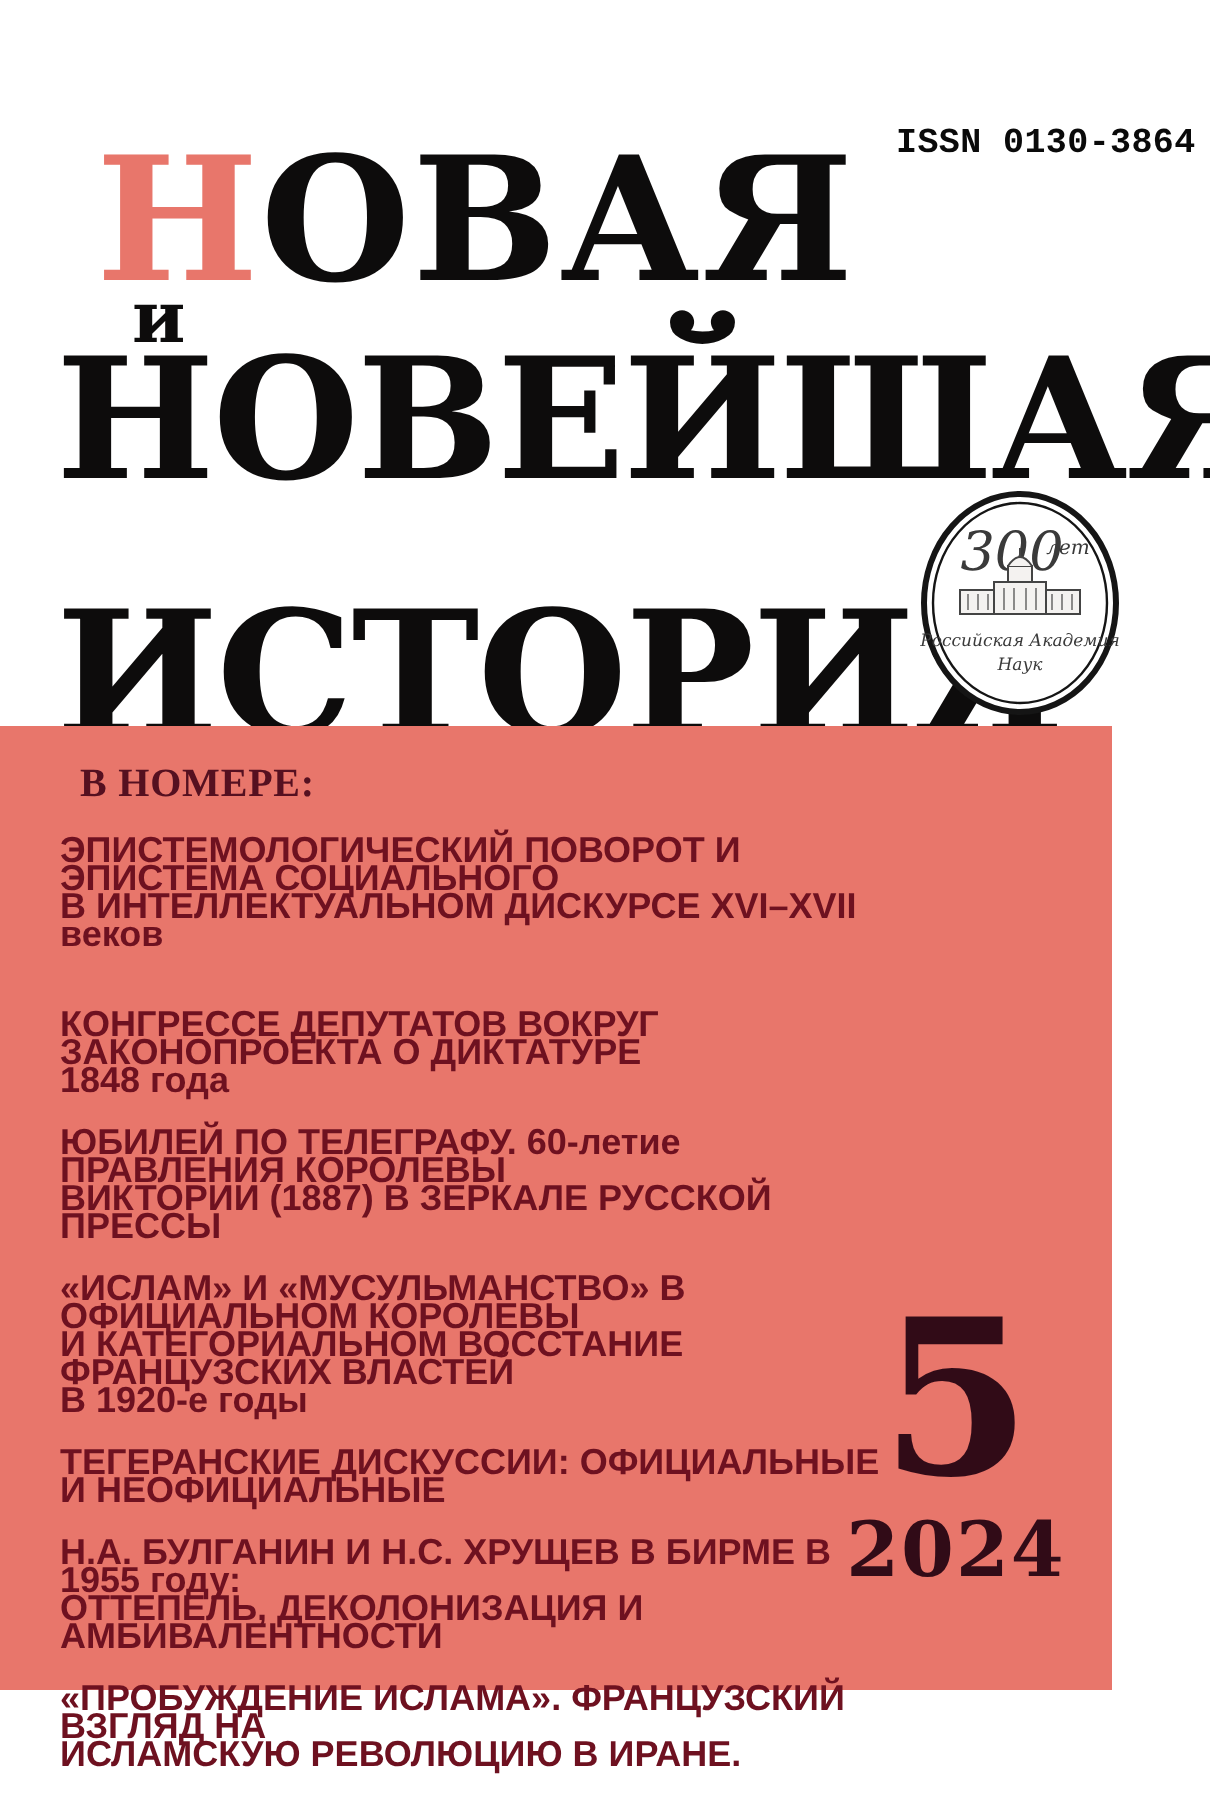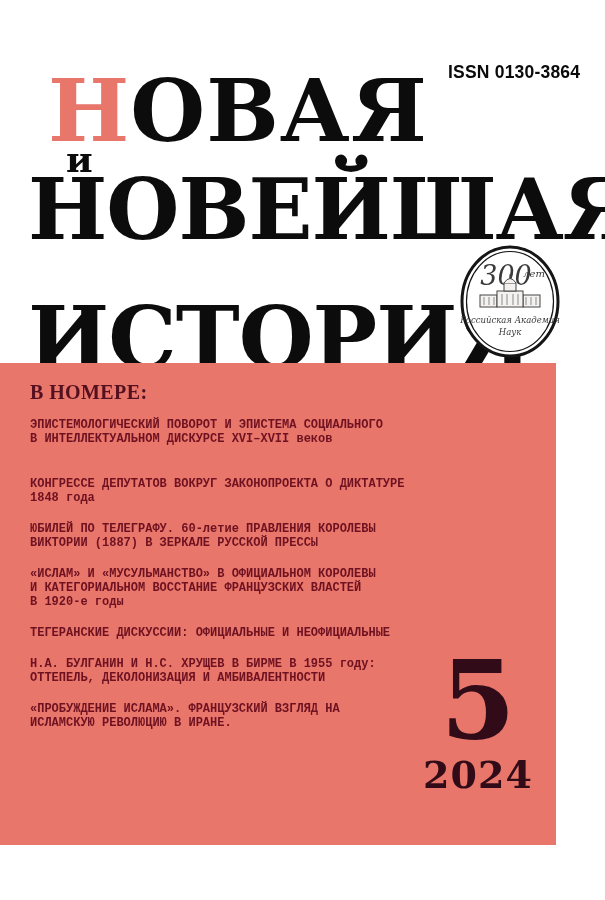--- a/index.html
+++ b/index.html
@@ -15,21 +15,21 @@
   .cover{
     position:relative;
     width:605px;height:900px;
     background:#ffffff;
     overflow:hidden;
     margin:0 auto;
   }
   
   .issn{
     position:absolute;top:62px;left:448px;width:140px;
-    font-family:Liberation Sans, sans-serif;
+    font-family:Liberation Mono, monospace;
     font-weight:bold;font-size:17.5px;color:#0a0a0a;
     letter-spacing:0.2px;white-space:nowrap;
   }
   .title-line{
     position:absolute;left:28px;
     font-family:"DejaVu Serif", serif;
     font-weight:bold;color:var(--title-black);
     line-height:1;white-space:nowrap;
   }
   .title-line-1{top:68px;font-size:86px;letter-spacing:1px;margin-left:20px;}
@@ -43,25 +43,25 @@
   }
   
   .panel{
     position:absolute;left:0;top:363px;width:556px;height:482px;
     background:var(--accent-salmon);
     padding:15px 26px 0 30px;
   }
   .panel-heading{
     font-family:"Liberation Serif", serif;
     font-weight:bold;font-size:20px;color:var(--heading-maroon);
-    letter-spacing:0.4px;margin:3px 0 14px 0;
+    letter-spacing:0.4px;margin:3px 0 14px 10px;
   }
   .entry{
-    font-family:Liberation Mono, monospace;
-    font-weight:bold;font-size:12px;line-height:14px;
+    font-family:Liberation Sans, sans-serif;
+    font-weight:bold;font-size:18px;line-height:14px;
     color:var(--text-maroon);
     margin:0 0 17px 0;max-width:420px;
   }
   
   .issue{
     position:absolute;left:398px;top:646px;width:160px;
     text-align:center;color:var(--issue-dark);
     font-family:"DejaVu Serif", serif;font-weight:bold;
   }
   .issue-number{font-size:108px;line-height:1;display:block;}

